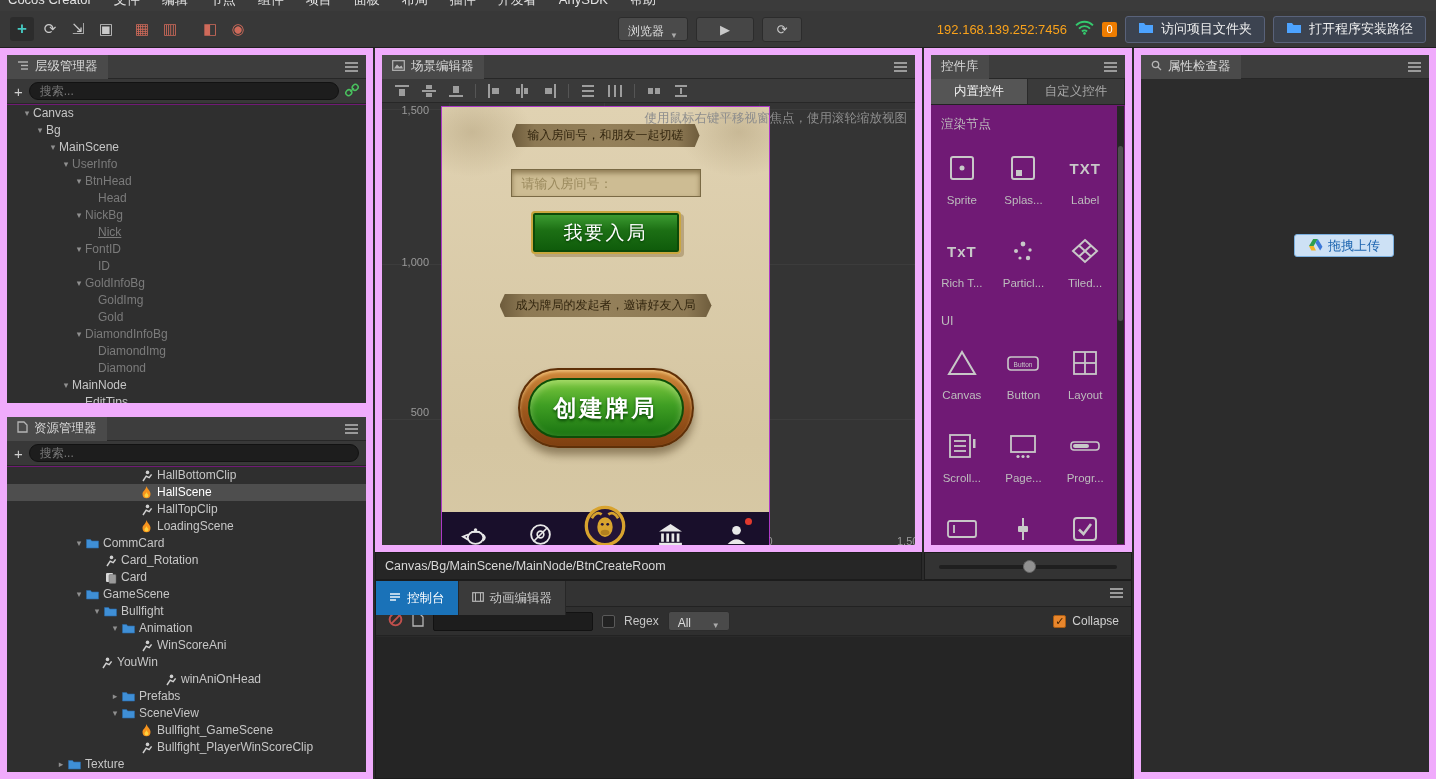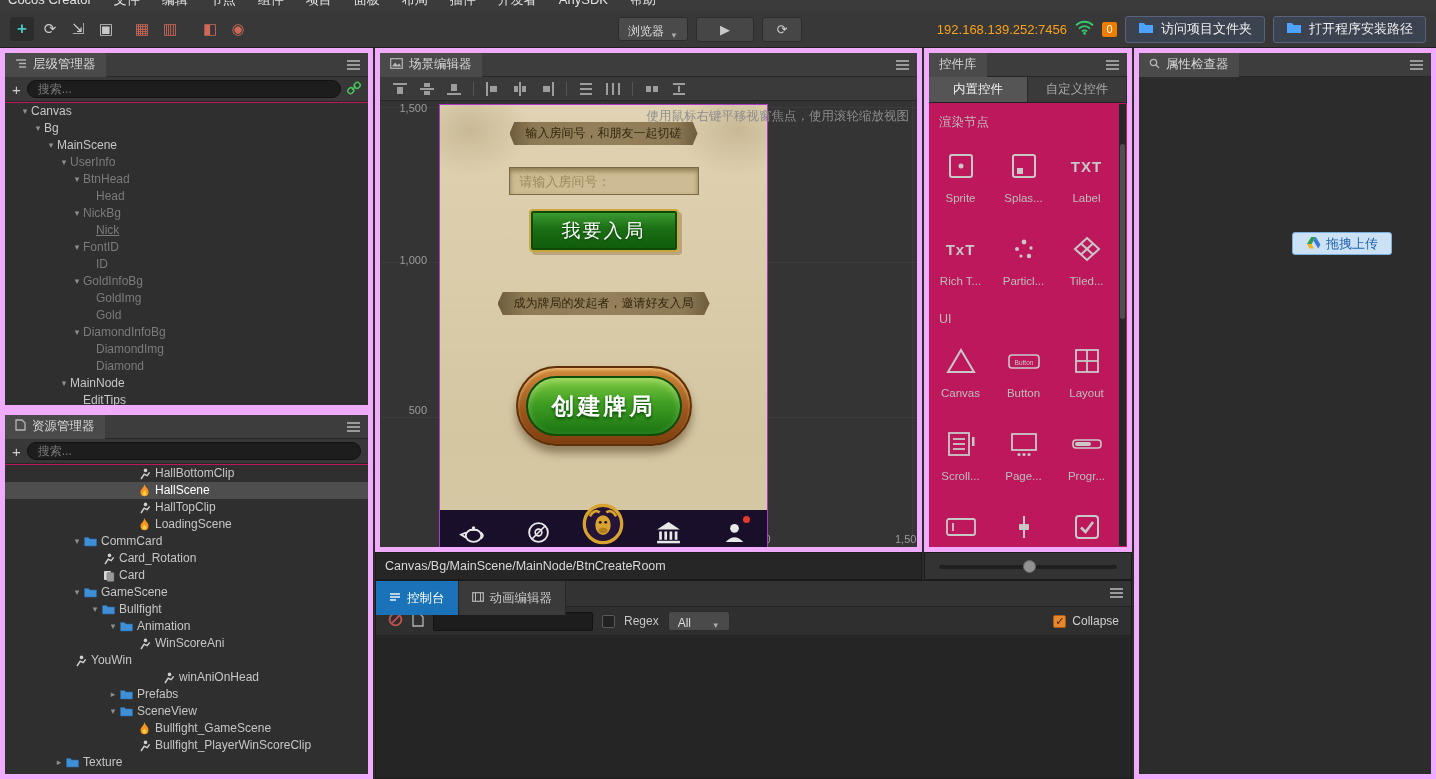--- a/index.html
+++ b/index.html
@@ -15,21 +15,21 @@
   #toolbar{position:absolute;left:0;top:11px;width:1436px;height:37px;background:#383838;border-bottom:1px solid #1f1f1f;display:flex;align-items:center;padding:0 10px;gap:8px}
   .tool-btn{width:24px;height:24px;display:flex;align-items:center;justify-content:center;border-radius:3px;font-size:15px;color:#c9c9c9}
   .tool-btn.sel{background:#2c2c2c}
   .drop-btn{height:24px;background:#4a4a4a;border:1px solid #2c2c2c;border-radius:3px;color:#ddd;display:flex;align-items:flex-end;gap:6px;padding:0 9px;font-size:12px}
   .drop-btn .car{font-size:8px;color:#aaa}
   .sq-btn{height:25px;background:#464646;border:1px solid #2c2c2c;border-radius:3px;color:#c9c9c9;display:flex;align-items:center;justify-content:center;font-size:13px}
   #ip{color:#f9a21b;font-size:13px;margin-left:auto}
   #notif-badge{min-width:15px;height:15px;background:#ef7d00;color:#fff;border-radius:2px;font-size:11px;display:flex;align-items:center;justify-content:center;padding:0 2px}
   .folder-btn{height:27px;background:#3c4350;border:1px solid #59627a;border-radius:3px;color:#eee;display:flex;align-items:center;gap:7px;padding:0 12px;font-size:13px}
   
-  .panel{position:absolute;background:#be185d;border:5px solid #f0abfc}
+  .panel{position:absolute;background:#701a75;border:7px solid #f0abfc}
   .phead{height:24px;background:#3d3d3d;display:flex;align-items:center;position:relative;border-bottom:1px solid #272727}
   .ptab{height:24px;background:#4a4a4a;display:flex;align-items:center;gap:6px;padding:0 10px;font-size:12.5px;color:#d8d8d8}
   .burger{position:absolute;right:8px;top:11px;width:13px;height:2px;background:#9a9a9a;box-shadow:0 -4px 0 #9a9a9a,0 4px 0 #9a9a9a}
   .ptool{height:25px;background:#383838;display:flex;align-items:center;gap:6px;padding:0 7px;border-bottom:1px solid #272727}
   .plus{color:#cfcfcf;font-size:15px;line-height:15px}
   .search{flex:1;height:18px;background:#1d1d1d;border:1px solid #121212;border-radius:9px;color:#c9c9c9;font-size:12px;padding:0 10px;outline:none}
   .search::placeholder{color:#777}
   .tree{position:absolute;left:0;right:0;top:50px;bottom:0;overflow:hidden;background:#2f2f2f}
   .trow{height:17px;line-height:17px;white-space:nowrap;font-size:12px;color:#c6c6c6;display:flex;align-items:center}
   .trow .arr{display:inline-block;width:12px;color:#8f8f8f;font-size:9px;text-align:center;flex:none}
@@ -372,21 +372,21 @@
         <div class="trow" style="padding-left: 120px;">
           <span class="arr"></span>
           <span class="ic">
             <svg width="12" height="12" viewBox="0 0 12 12">
               <circle cx="6.5" cy="2.4" r="1.8" fill="#cfcfcf"></circle>
               <path d="M2 11 L5.2 6.2 L8.2 7.6 L10.6 4.4" stroke="#cfcfcf" stroke-width="1.5" fill="none"></path>
             </svg>
           </span>
           <span>WinScoreAni</span>
         </div>
-        <div class="trow" style="padding-left: 56px;">
+        <div class="trow" style="padding-left: 80px;">
           <span class="arr"></span>
           <span class="ic">
             <svg width="12" height="12" viewBox="0 0 12 12">
               <circle cx="6.5" cy="2.4" r="1.8" fill="#cfcfcf"></circle>
               <path d="M2 11 L5.2 6.2 L8.2 7.6 L10.6 4.4" stroke="#cfcfcf" stroke-width="1.5" fill="none"></path>
             </svg>
           </span>
           <span>YouWin</span>
         </div>
         <div class="trow" style="padding-left: 120px; margin-left: 24px;">

